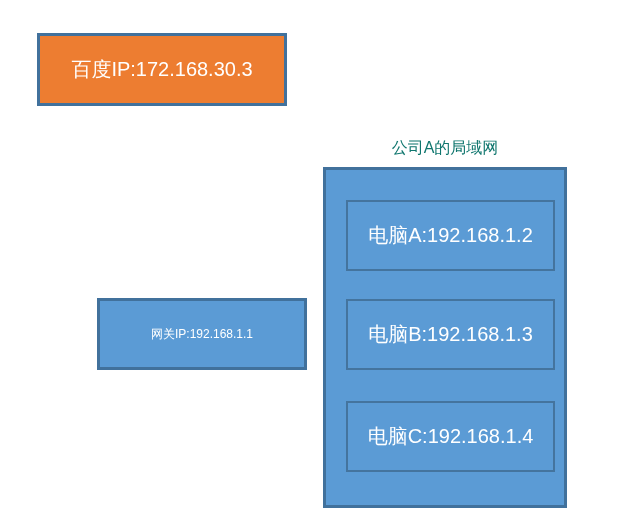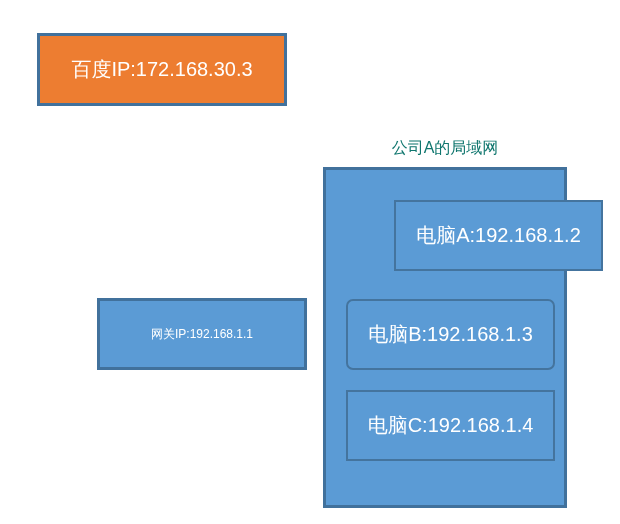--- a/index.html
+++ b/index.html
@@ -59,23 +59,23 @@
     height: 71px;
     background: #5B9BD5;
     border: 2px solid #44749E;
     color: #ffffff;
     font-size: 20px;
     display: flex;
     align-items: center;
     justify-content: center;
     text-align: center;
   }
-  .computer-a { top: 30px; margin-left: 48px; }
-  .computer-b { top: 129px; border-radius: 7px; }
-  .computer-c { top: 220px; }
+  .computer-a { top: 30px; }
+  .computer-b { top: 129px; }
+  .computer-c { top: 231px; }
   .gateway-box {
     left: 97px;
     top: 298px;
     width: 210px;
     height: 72px;
     background: #5B9BD5;
     border: 3px solid #41719C;
     color: #ffffff;
     font-size: 12px;
   }

